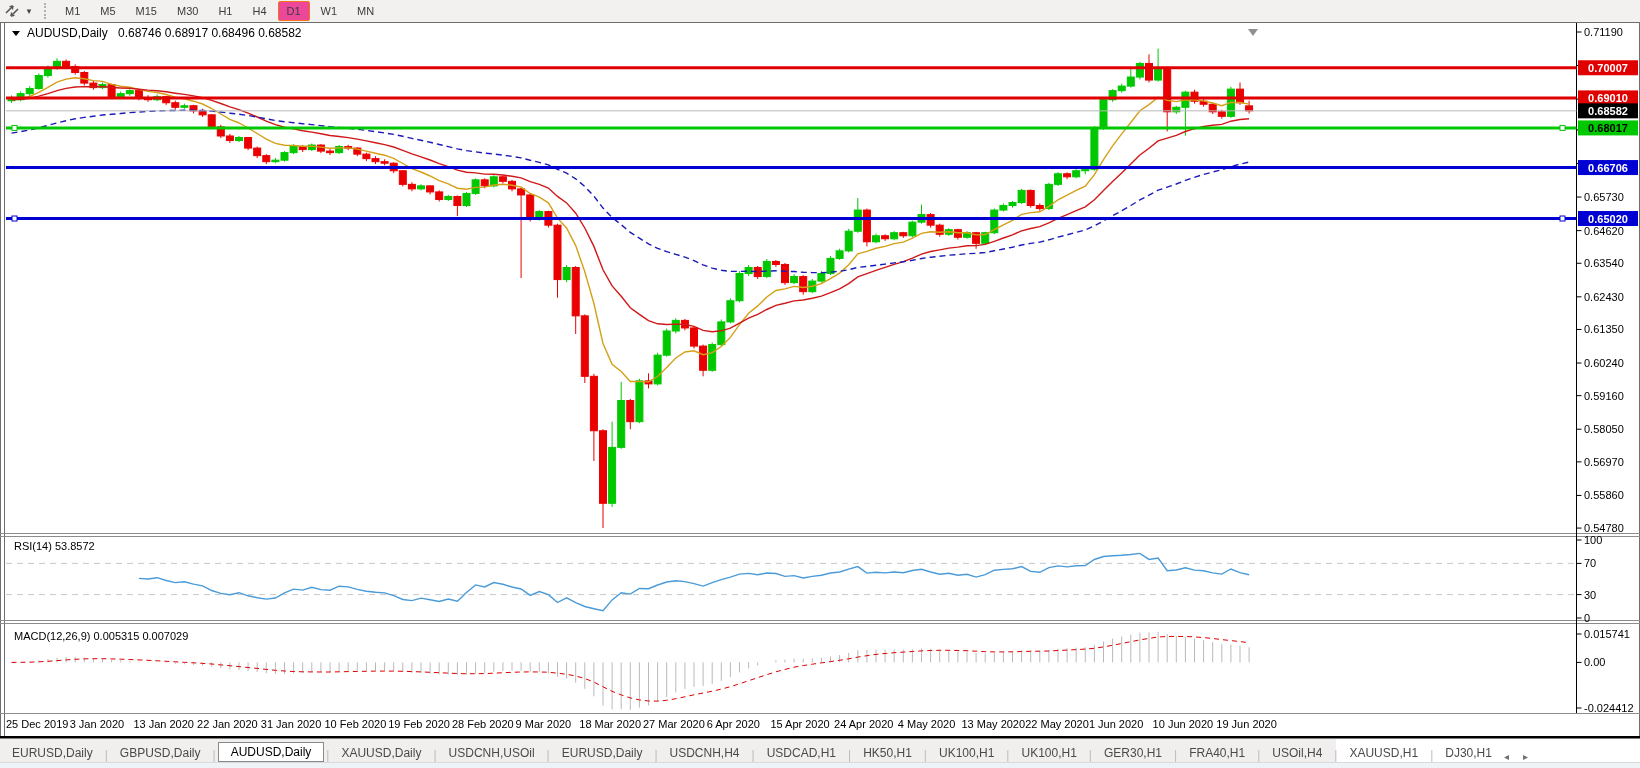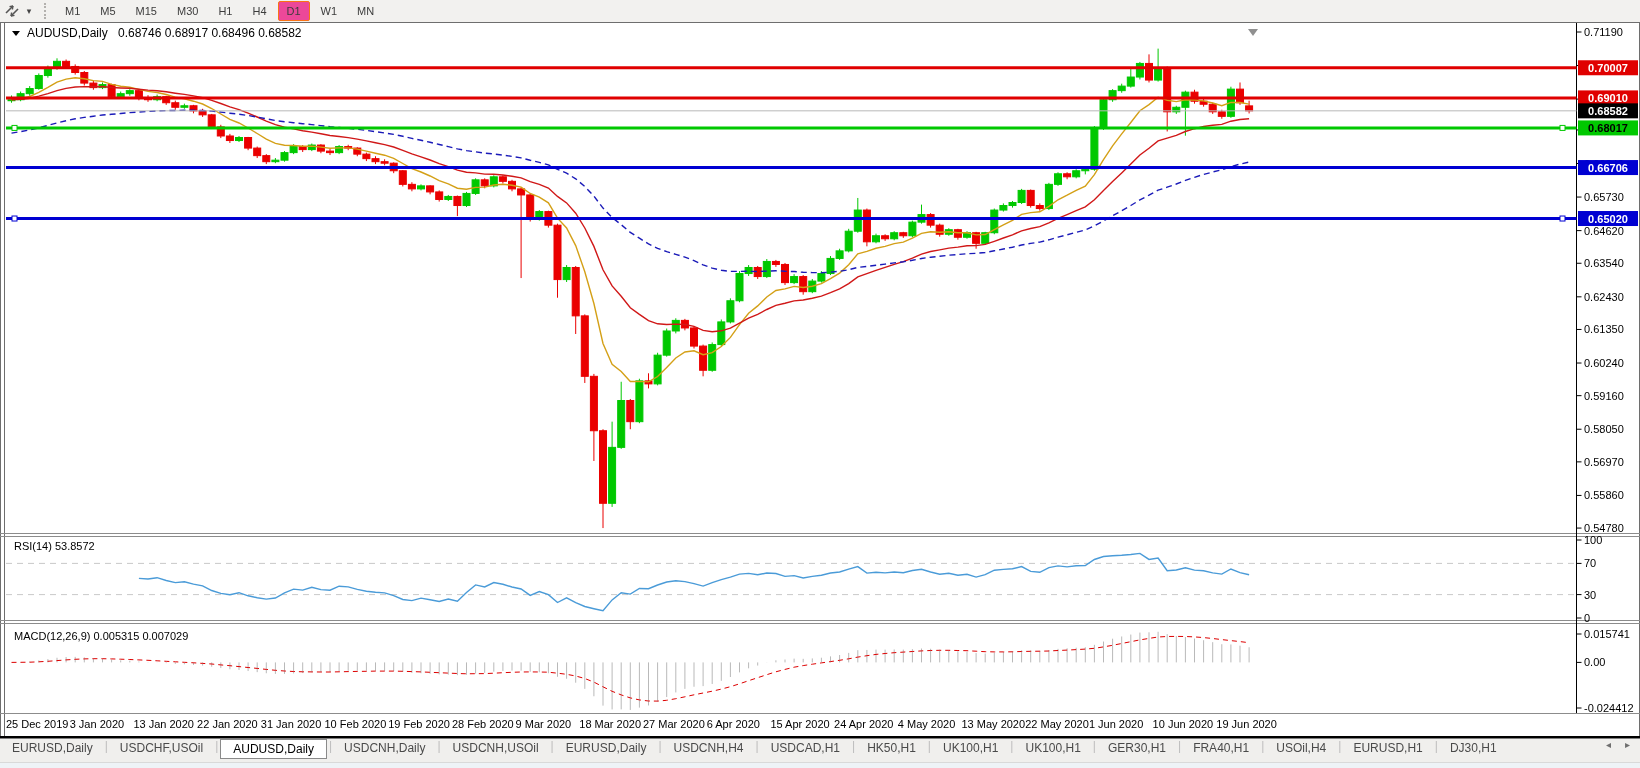--- a/index.html
+++ b/index.html
@@ -10,22 +10,22 @@
   .tool-icon{width:20px;height:18px;margin-left:2px;display:flex;align-items:center;justify-content:center;}
   .caret{font-size:9px;color:#444;width:14px;text-align:center;cursor:default;}
   .grip{height:16px;width:3px;margin:0 6px 0 8px;border-left:2px dotted #b3b1ae;}
   .tf-btn{font-size:11px;color:#3c3c3c;padding:2px 8px;margin:0 1px;border:1px solid transparent;
     border-radius:2px;cursor:default;line-height:14px;}
   .tf-btn.active{background:#ec4899;border:1px solid #f97316;}
   
   #chart-wrap{position:absolute;left:0;top:22px;width:1640px;height:717px;}
   svg text{font-family:"Liberation Sans",sans-serif;}
   
-  .tabbar{position:absolute;left:0;top:739px;width:1640px;height:23px;background:#f0efed;
-    display:flex;align-items:flex-start;font-size:12px;color:#4a4a4a;}
+  .tabbar{position:absolute;left:0;top:739px;width:1336px;height:23px;background:#f0efed;
+    display:flex;align-items:flex-end;font-size:12px;color:#4a4a4a;}
   .tab{padding:2px 10px;margin:0 2px;white-space:nowrap;cursor:default;}
   .tab.active{background:#ffffff;border:1px solid #8a8a8a;color:#000;padding:2px 12px;}
   .tab-sep{color:#bdbdbd;}
   .tab-nav{margin-left:auto;display:flex;gap:14px;padding-right:10px;color:#6f6f6f;font-size:10px;}
   .tab-nav span{cursor:default;}
   .bottom-strip{position:absolute;left:0;top:762px;width:1640px;height:6px;background:#eef3f7;
     border-top:1px solid #d9d9d9;}
 </style>
 </head>
 <body>
@@ -610,25 +610,25 @@
       <text x="1025.1999999999998" y="706" font-size="11px" fill="#000">22 May 2020</text>
       <text x="1088.8999999999999" y="706" font-size="11px" fill="#000">1 Jun 2020</text>
       <text x="1152.6" y="706" font-size="11px" fill="#000">10 Jun 2020</text>
       <text x="1216.3" y="706" font-size="11px" fill="#000">19 Jun 2020</text>
     </svg>
 </div>
 
 <div class="tabbar" id="tabbar">
     <span class="tab">EURUSD,Daily</span>
     <span class="tab-sep">|</span>
-    <span class="tab">USDCHF,USOil</span>
+    <span class="tab">GBPUSD,Daily</span>
     <span class="tab-sep">|</span>
     <span class="tab active">AUDUSD,Daily</span>
     <span class="tab-sep">|</span>
-    <span class="tab">USDCNH,Daily</span>
+    <span class="tab">XAUUSD,Daily</span>
     <span class="tab-sep">|</span>
     <span class="tab">USDCNH,USOil</span>
     <span class="tab-sep">|</span>
     <span class="tab">EURUSD,Daily</span>
     <span class="tab-sep">|</span>
     <span class="tab">USDCNH,H4</span>
     <span class="tab-sep">|</span>
     <span class="tab">USDCAD,H1</span>
     <span class="tab-sep">|</span>
     <span class="tab">HK50,H1</span>
@@ -636,21 +636,21 @@
     <span class="tab">UK100,H1</span>
     <span class="tab-sep">|</span>
     <span class="tab">UK100,H1</span>
     <span class="tab-sep">|</span>
     <span class="tab">GER30,H1</span>
     <span class="tab-sep">|</span>
     <span class="tab">FRA40,H1</span>
     <span class="tab-sep">|</span>
     <span class="tab">USOil,H4</span>
     <span class="tab-sep">|</span>
-    <span class="tab">EURUSD,H1</span>
+    <span class="tab">XAUUSD,H1</span>
     <span class="tab-sep">|</span>
     <span class="tab">DJ30,H1</span>
     <span class="tab-nav">
       <span>◂</span>
       <span>▸</span>
     </span>
   </div>
 <div class="bottom-strip"></div>
 
 </body></html>

